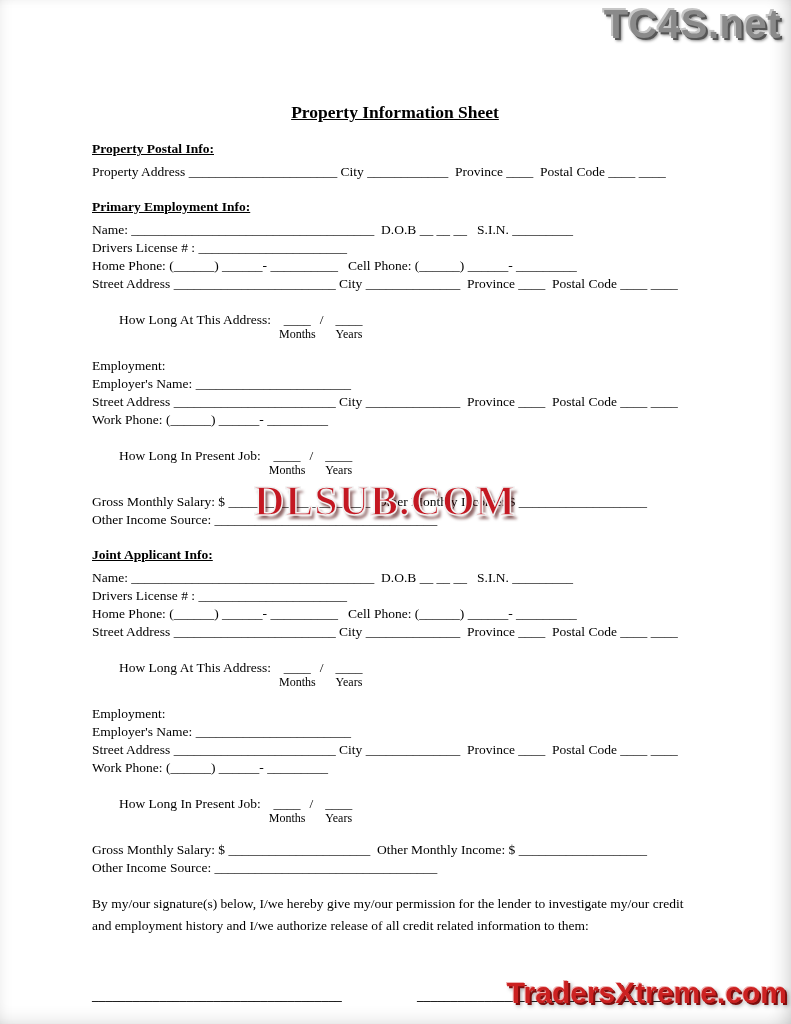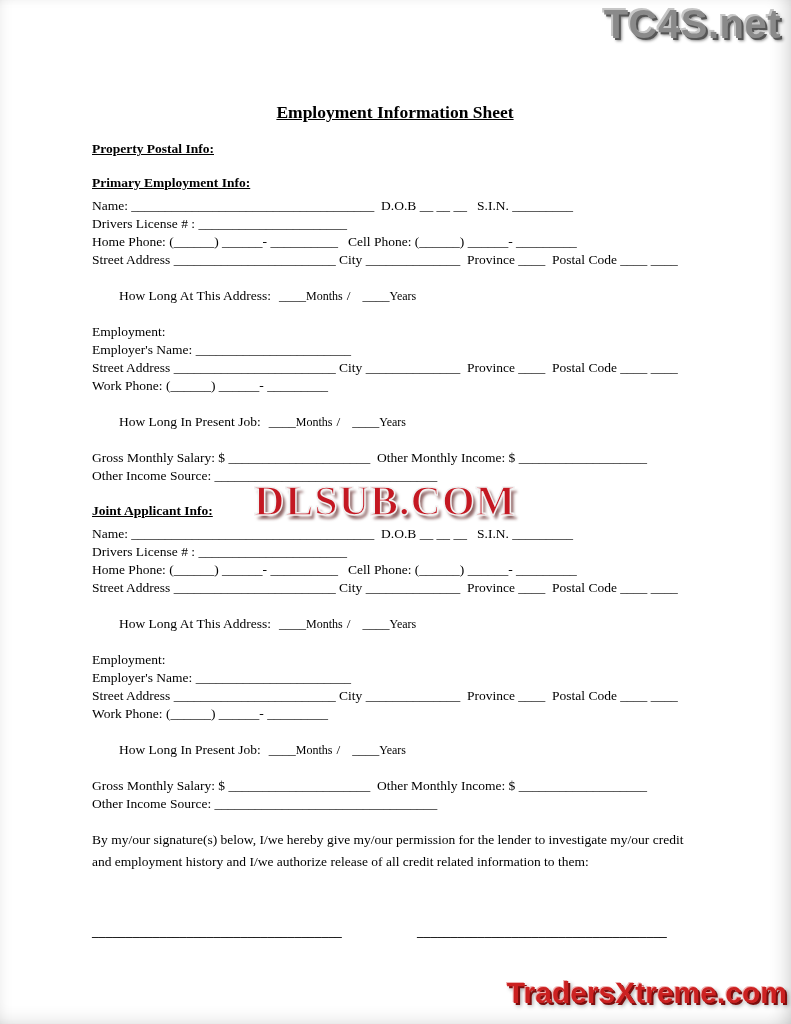--- a/index.html
+++ b/index.html
@@ -40,21 +40,21 @@
     font-weight: bold;
     text-decoration: underline;
   }
   .form-line {
     font-size: 13.5px;
     line-height: 18px;
     white-space: pre;
   }
   .stack {
     display: inline-flex;
-    flex-direction: row;
+    flex-direction: column;
     align-items: center;
     margin-left: 8px;
   }
   .under { font-size: 12px; line-height: 10px; white-space: normal; }
   .slash { padding: 0 4px; }
 
   .consent {
     margin-top: 16px;
     font-size: 13.5px;
     line-height: 22px;
@@ -104,24 +104,25 @@
 </style>
 </head>
 <body>
 
 <div class="page">
 
   <div class="top-logo">TC4S.net</div>
 
   <div class="content">
 
-    <h1 class="doc-title">Employment Information Sheet</h1>
+    <h1 class="doc-title">Property Information Sheet</h1>
 
     <section>
       <h2 class="section-heading">Property Postal Info:</h2>
+      <div class="form-line">Property Address ______________________ City ____________  Province ____  Postal Code ____ ____</div>
     </section>
 
     <section>
       <h2 class="section-heading">Primary Employment Info:</h2>
       <div class="form-line">Name: ____________________________________  D.O.B __ __ __   S.I.N. _________</div>
       <div class="form-line">Drivers License # : ______________________</div>
       <div class="form-line">Home Phone: (______) ______- __________   Cell Phone: (______) ______- _________</div>
       <div class="form-line">Street Address ________________________ City ______________  Province ____  Postal Code ____ ____</div>
       <div class="form-line">
         <span>How Long At This Address:</span><span class="stack"><span>____</span><span class="under">Months</span></span><span class="slash">/</span><span class="stack"><span>____</span><span class="under">Years</span></span>

